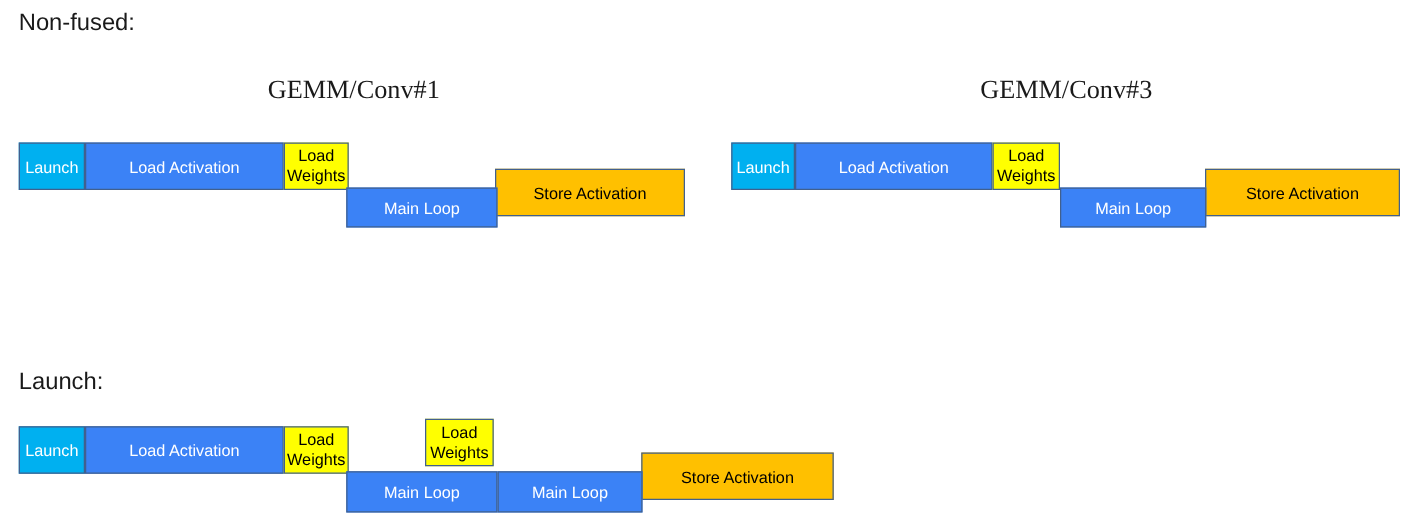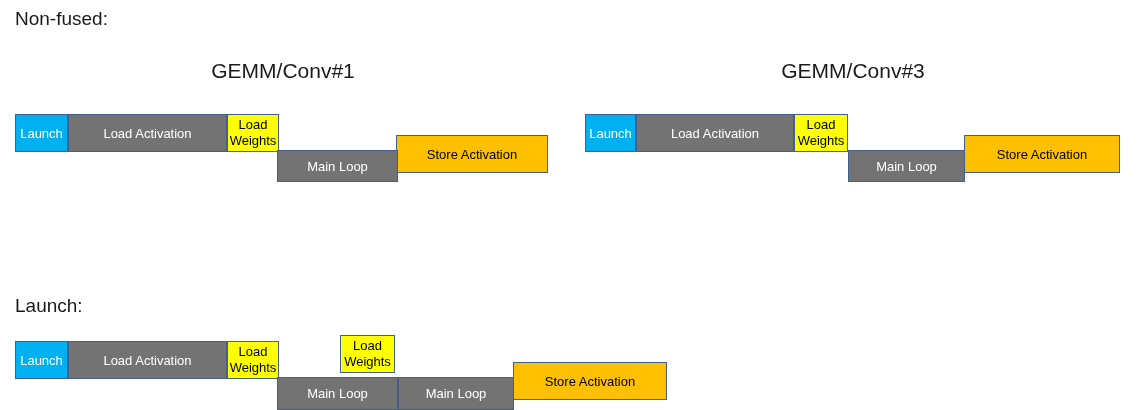--- a/index.html
+++ b/index.html
@@ -30,36 +30,37 @@
     letter-spacing: 0px;
   }
   .group-title {
     position: absolute;
     font-size: 21px;
     line-height: 26px;
     color: #1a1a1a;
     white-space: nowrap;
     text-align: center;
     transform: translateX(-50%);
+    font-family: Liberation Serif, serif;
   }
   .bar {
     position: absolute;
     box-sizing: border-box;
     border: 1px solid #41608e;
     display: flex;
     align-items: center;
     justify-content: center;
     text-align: center;
     font-size: 13px;
     line-height: 15px;
     white-space: pre-line;
     overflow: hidden;
   }
   .bar.purple {
-    background: #737373;
+    background: #3b82f6;
     color: #ffffff;
     text-align: right;
   }
   .bar.cyan {
     background: #00b0f0;
     color: #ffffff;
   }
   .bar.yellow {
     background: #ffff00;
     color: #000000;

